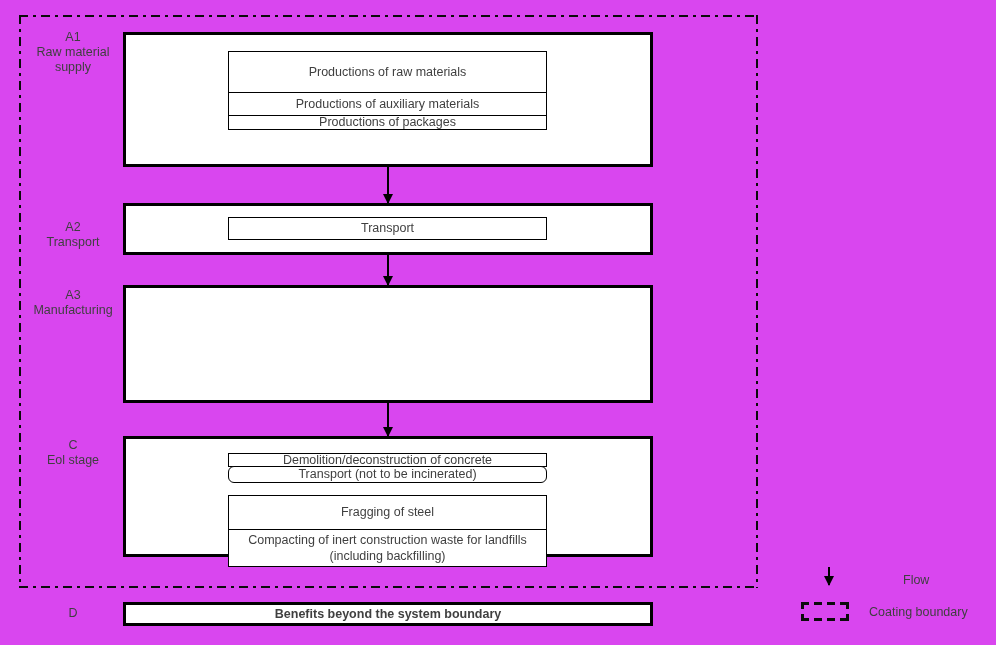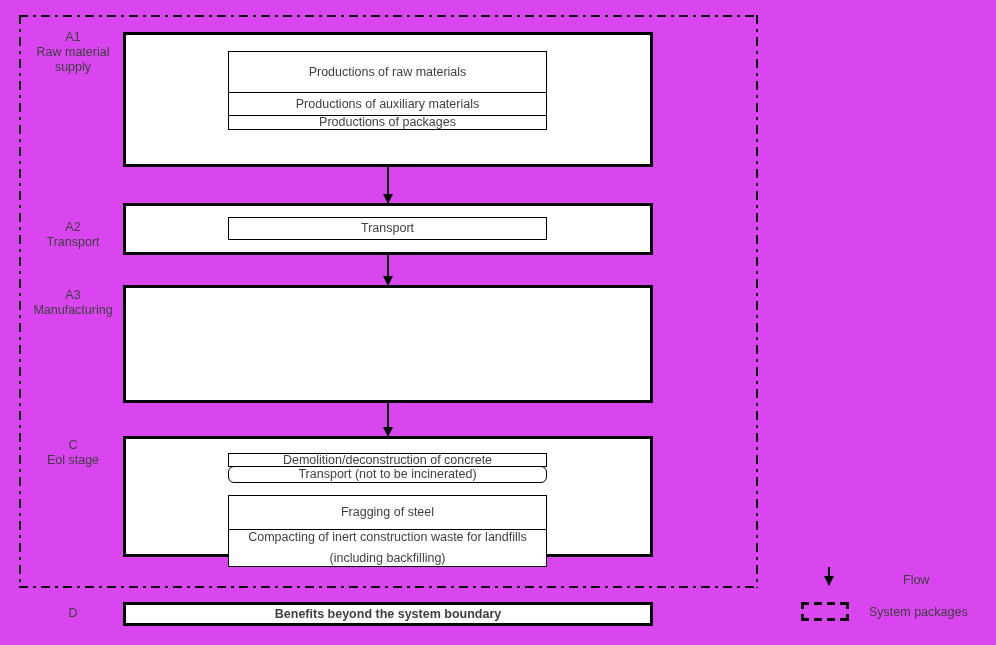--- a/index.html
+++ b/index.html
@@ -97,21 +97,21 @@
     font-size: 12.5px;
     line-height: 15px;
     color: #3f3f3f;
     display: flex;
     align-items: center;
     justify-content: center;
     margin-top: -1.5px;
   }
   .inner-box:first-child { margin-top: 0; }
   .inner-box.tall {
-    line-height: 21px;
+    line-height: 16px;
     padding: 18px 0;
   }
 
   
   .inner-box.roomy { font-size: 12.5px; }
 
   
   .arrow {
     position: absolute;
     width: 2px;
@@ -248,15 +248,15 @@
 
   <div class="legend-arrow" style="left:828px; top:567px; height:18px;"></div>
   <div class="legend-label" style="left:903px; top:573px;">Flow</div>
 
   <div class="legend-dashbox" style="left:801px; top:602px; width:48px; height:19px;">
     <div class="sb-edge sb-top"></div>
     <div class="sb-edge sb-bottom"></div>
     <div class="sb-edge sb-left"></div>
     <div class="sb-edge sb-right"></div>
   </div>
-  <div class="legend-label" style="left:869px; top:605px;">System packages</div>
+  <div class="legend-label" style="left:869px; top:605px;">Coating boundary</div>
 
 </div>
 
 </body></html>

